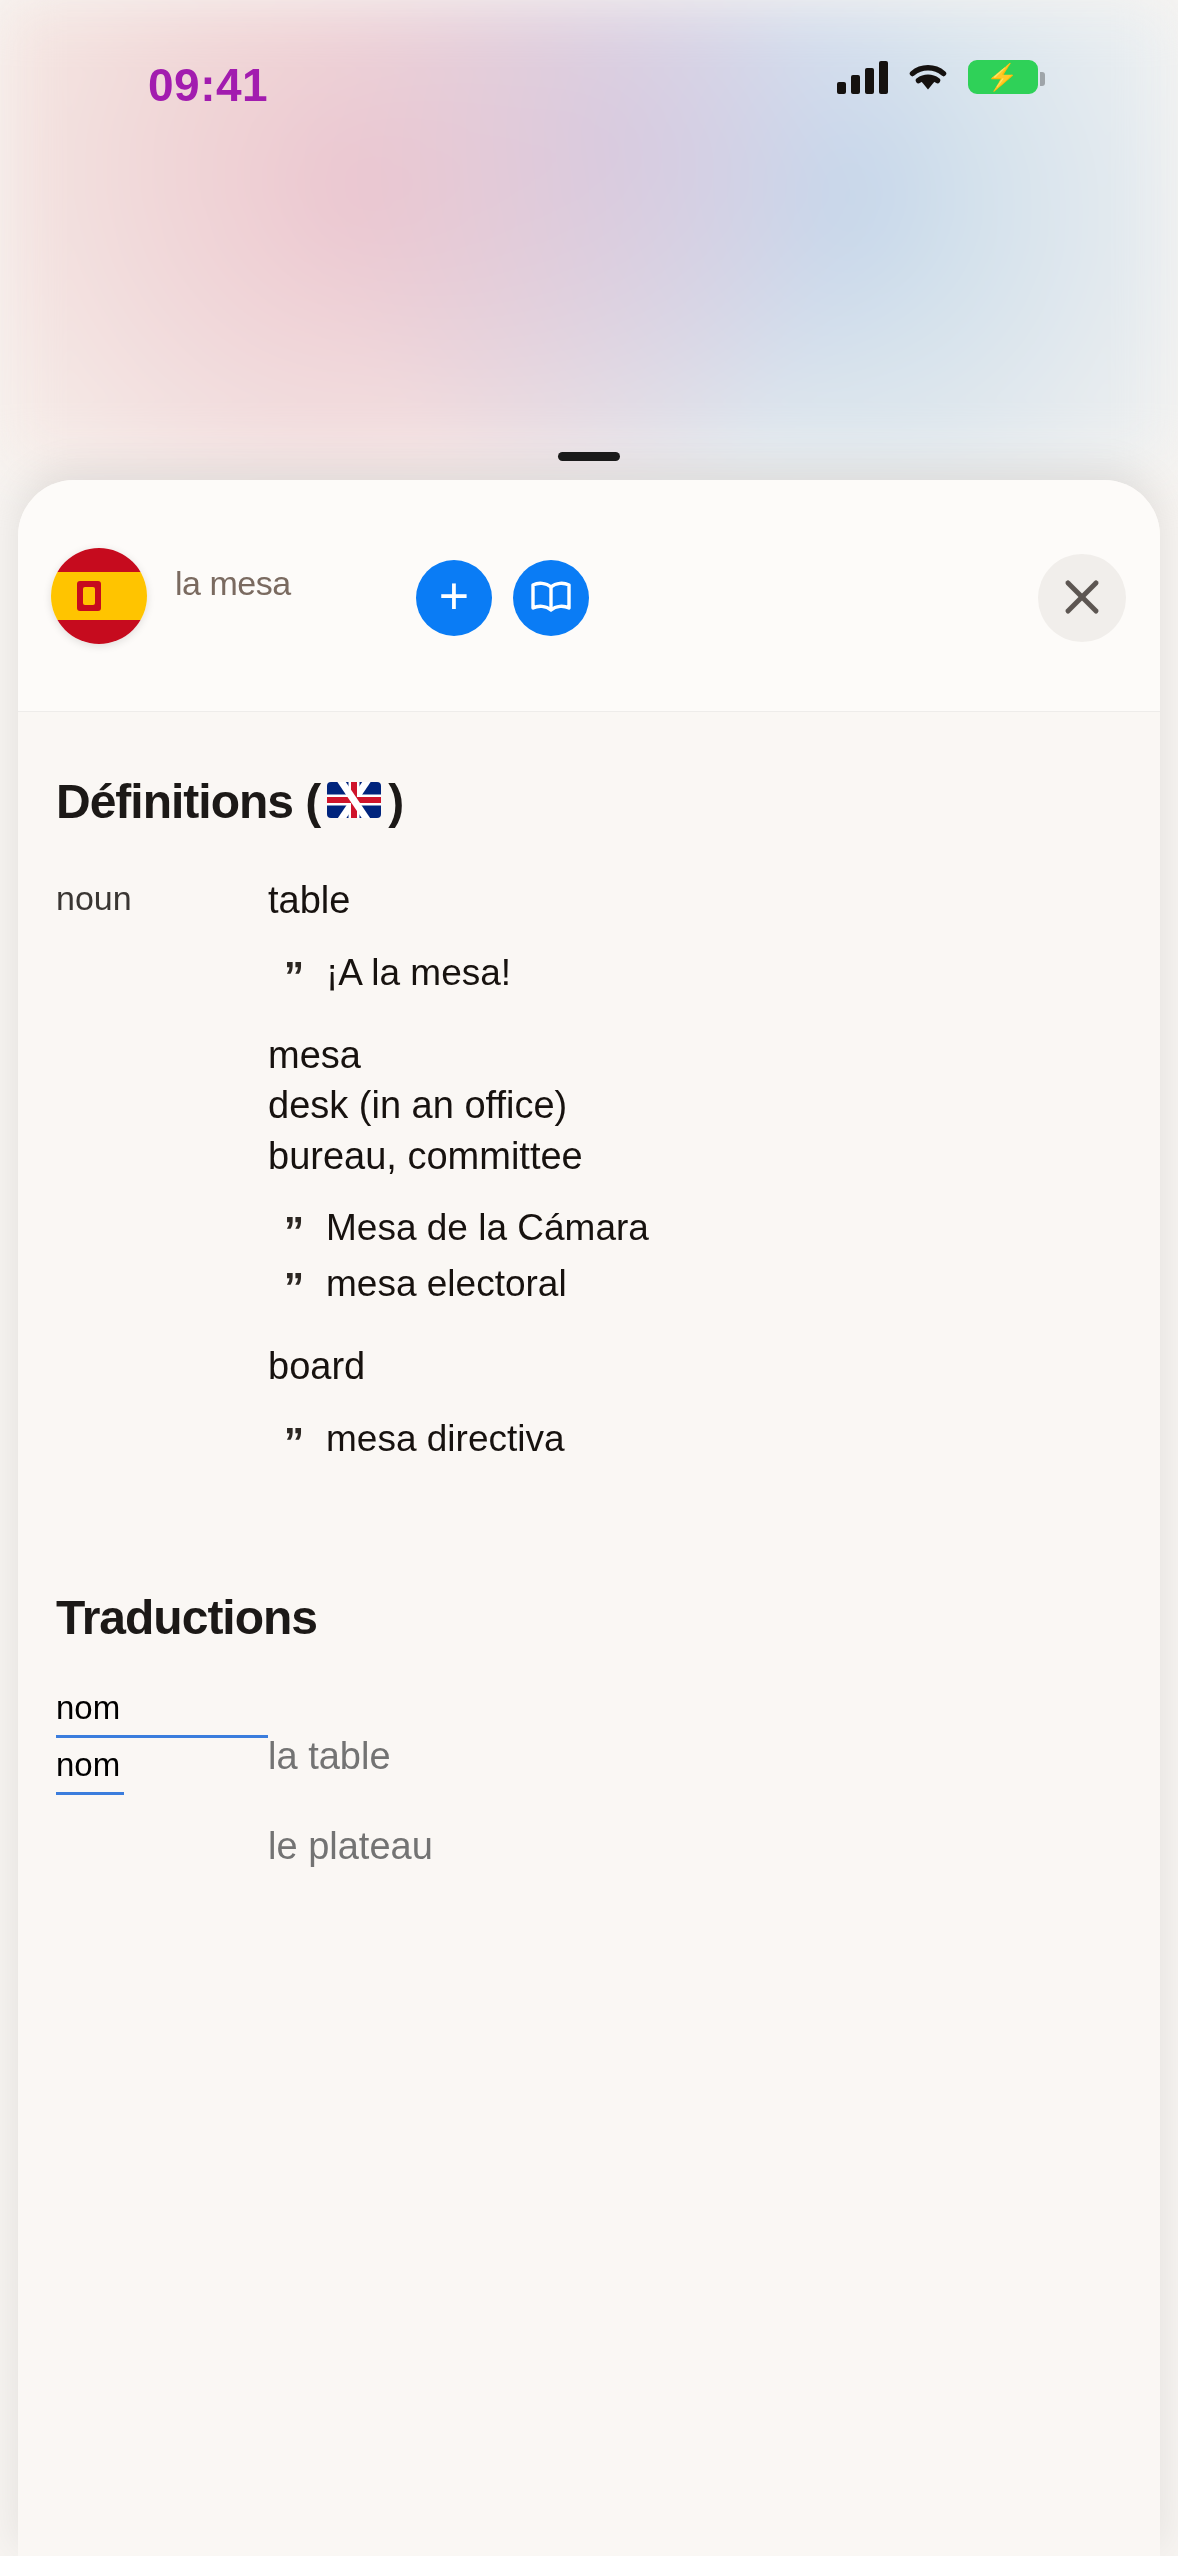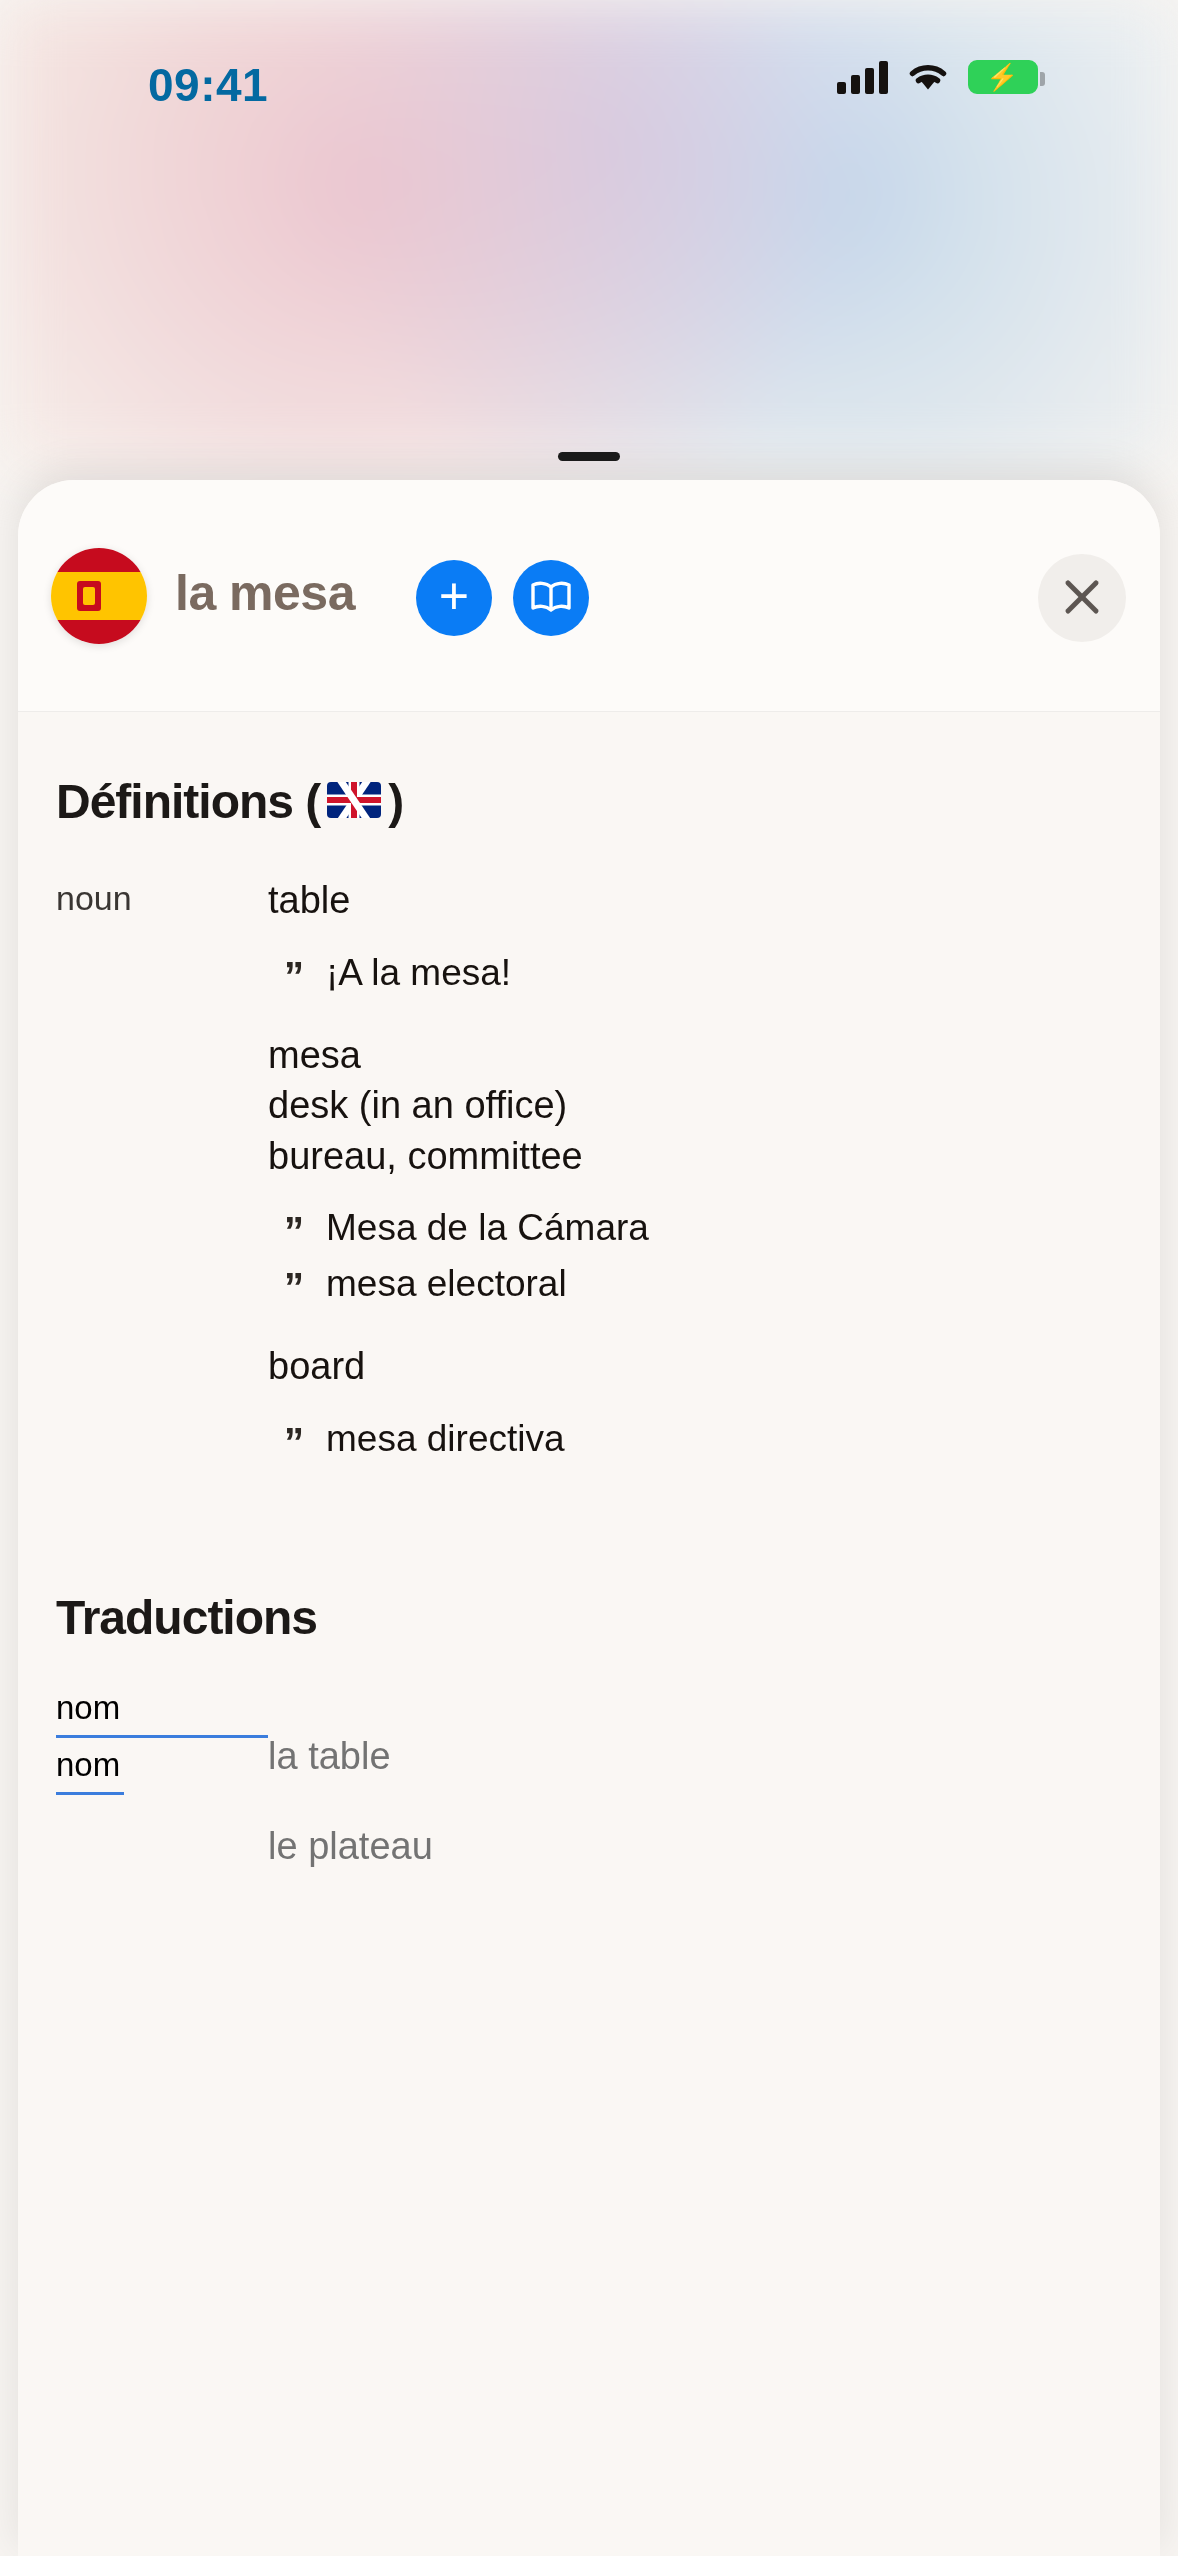--- a/index.html
+++ b/index.html
@@ -31,21 +31,21 @@
     position: absolute;
     left: 0; top: 0;
     width: 1178px; height: 120px;
     z-index: 20;
   }
   .status-time {
     position: absolute;
     left: 148px; top: 58px;
     font-size: 46px;
     font-weight: 700;
-    color: #0369a1;
+    color: #a21caf;
     letter-spacing: 0.5px;
   }
   .status-right {
     position: absolute;
     right: 140px; top: 60px;
     display: flex;
     align-items: center;
     gap: 18px;
   }
   .signal { display: flex; align-items: flex-end; gap: 5px; height: 34px; }
@@ -136,22 +136,22 @@
     position: absolute;
     left: 6px; top: 6px;
     width: 12px; height: 18px;
     background: #ffc400;
     border-radius: 2px;
   }
 
   .word-title {
     position: absolute;
     left: 157px; top: 84px;
-    font-size: 50px;
-    font-weight: 700;
+    font-size: 34px;
+    font-weight: 400;
     color: #7a6a60;
     letter-spacing: -0.5px;
   }
 
   .round-btn {
     position: absolute;
     top: 80px;
     width: 76px; height: 76px;
     border-radius: 50%;
     background: #0a7cf5;

